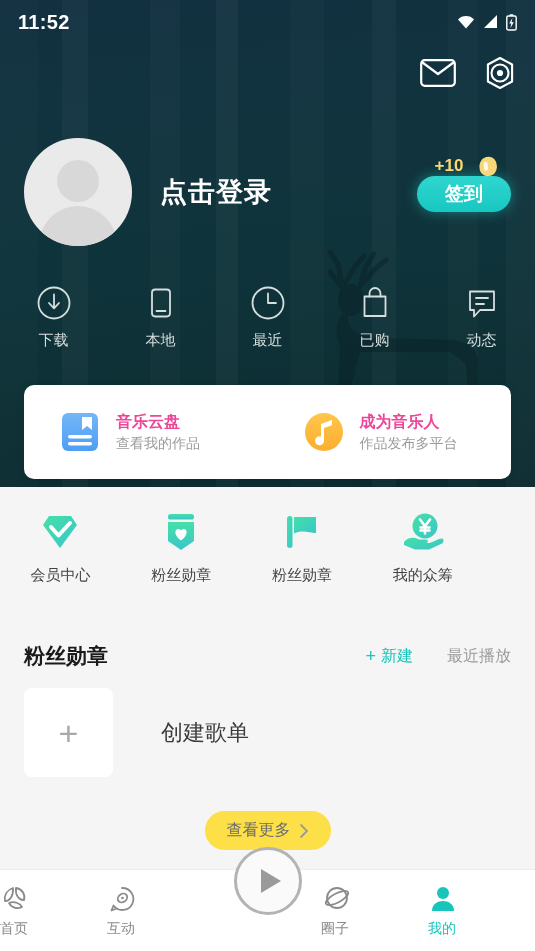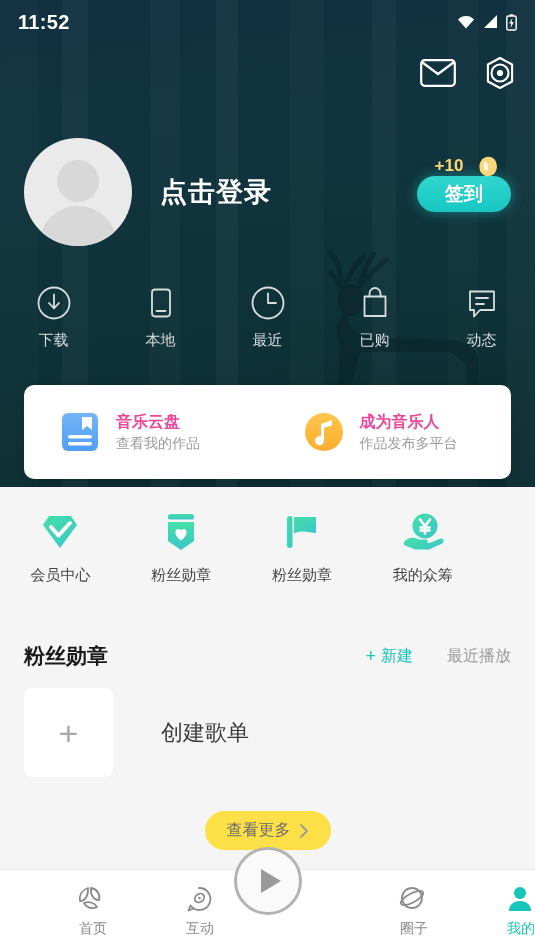--- a/index.html
+++ b/index.html
@@ -104,21 +104,21 @@
     height:39px; padding:0 22px; border-radius:20px; background:#fde047;
     display:flex; align-items:center; gap:8px; cursor:pointer;
   }
   .more-label { font-size:16px; color:#6e6e6e; }
 
   
   .tabbar {
     position:absolute; bottom:0; left:0; width:535px; height:82px;
     background:#fff; display:flex; border-top:1px solid #ececec; z-index:8;
   }
-  .tab { flex:1; display:flex; flex-direction:column; align-items:flex-end; justify-content:center; gap:6px; cursor:pointer; }
+  .tab { flex:1; display:flex; flex-direction:column; align-items:flex-start; justify-content:center; gap:6px; cursor:pointer; }
   .tab-label { font-size:14px; color:#8b8b8b; }
   .tab.active .tab-label { color:#17c5bb; }
   .tab.spacer { pointer-events:none; }
   .play-fab {
     position:absolute; bottom:36px; left:50%; transform:translateX(-50%);
     width:68px; height:68px; border-radius:50%;
     background:#fafafa; border:3px solid #b3b3b3;
     display:flex; align-items:center; justify-content:center; z-index:9; cursor:pointer;
   }
   .play-fab .tri {

